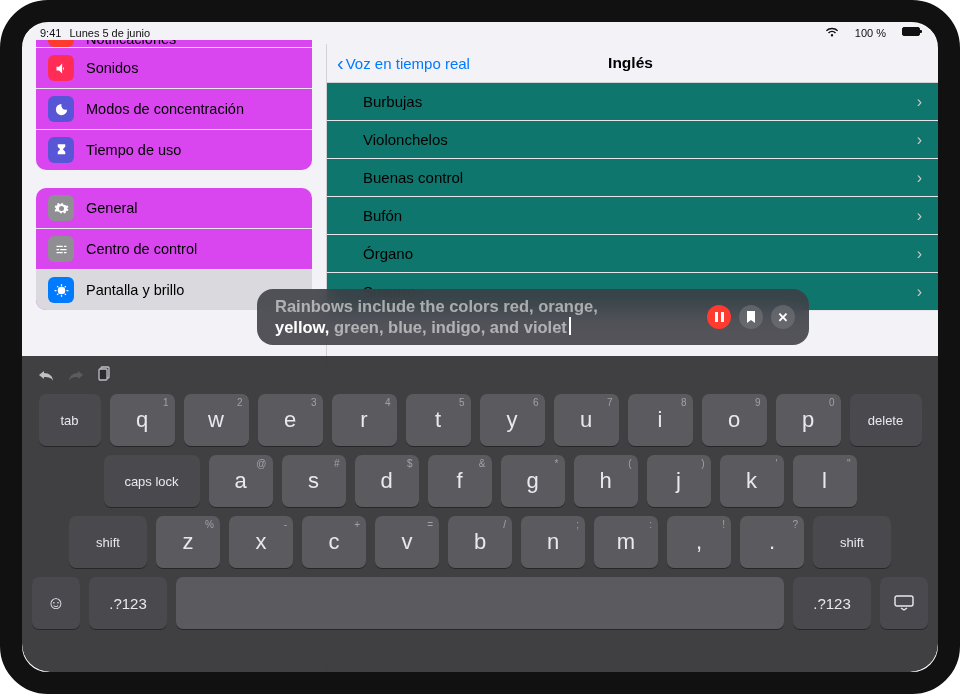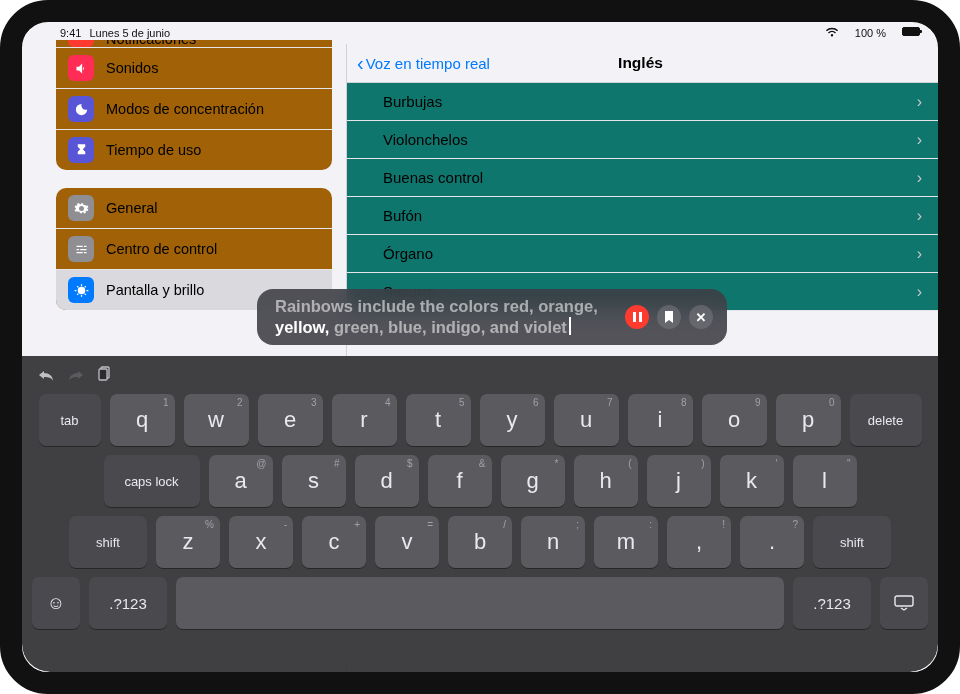--- a/index.html
+++ b/index.html
@@ -27,21 +27,20 @@
     }
     .screen {
       position: absolute;
       top: 22px;
       left: 22px;
       right: 22px;
       bottom: 22px;
       background: #f2f2f7;
       border-radius: 28px;
       overflow: hidden;
-      padding-left: 20px;
     }
     
     .status-bar {
       height: 22px;
       display: flex;
       align-items: center;
       justify-content: space-between;
       padding: 0 18px;
       font-size: 11px;
       font-weight: 500;
@@ -80,21 +79,21 @@
       display: flex;
       flex-direction: column;
     }
     .sidebar-title {
       text-align: center;
       font-size: 16px;
       font-weight: 600;
       padding: 8px 0 10px;
     }
     .sb-group {
-      background: #a16207;
+      background: #d946ef;
       margin: 0 14px 18px;
       border-radius: 10px;
       overflow: hidden;
     }
     .sb-group.first { border-top-left-radius:0; border-top-right-radius:0; margin-top:-4px;}
     .sb-row {
       display: flex;
       align-items: center;
       gap: 12px;
       padding: 7px 12px;
@@ -169,21 +168,21 @@
     }
     .chevron {
       color: #c7c7cc;
       font-size: 16px;
     }
     
     .speech-bar {
       position: absolute;
       left: 235px;
       top: 267px;
-      width: 470px;
+      width: 552px;
       height: 56px;
       background: rgba(60,60,67,0.88);
       border-radius: 16px;
       display: flex;
       align-items: center;
       padding: 6px 14px 6px 18px;
       gap: 10px;
       z-index: 20;
       backdrop-filter: blur(10px);
     }

